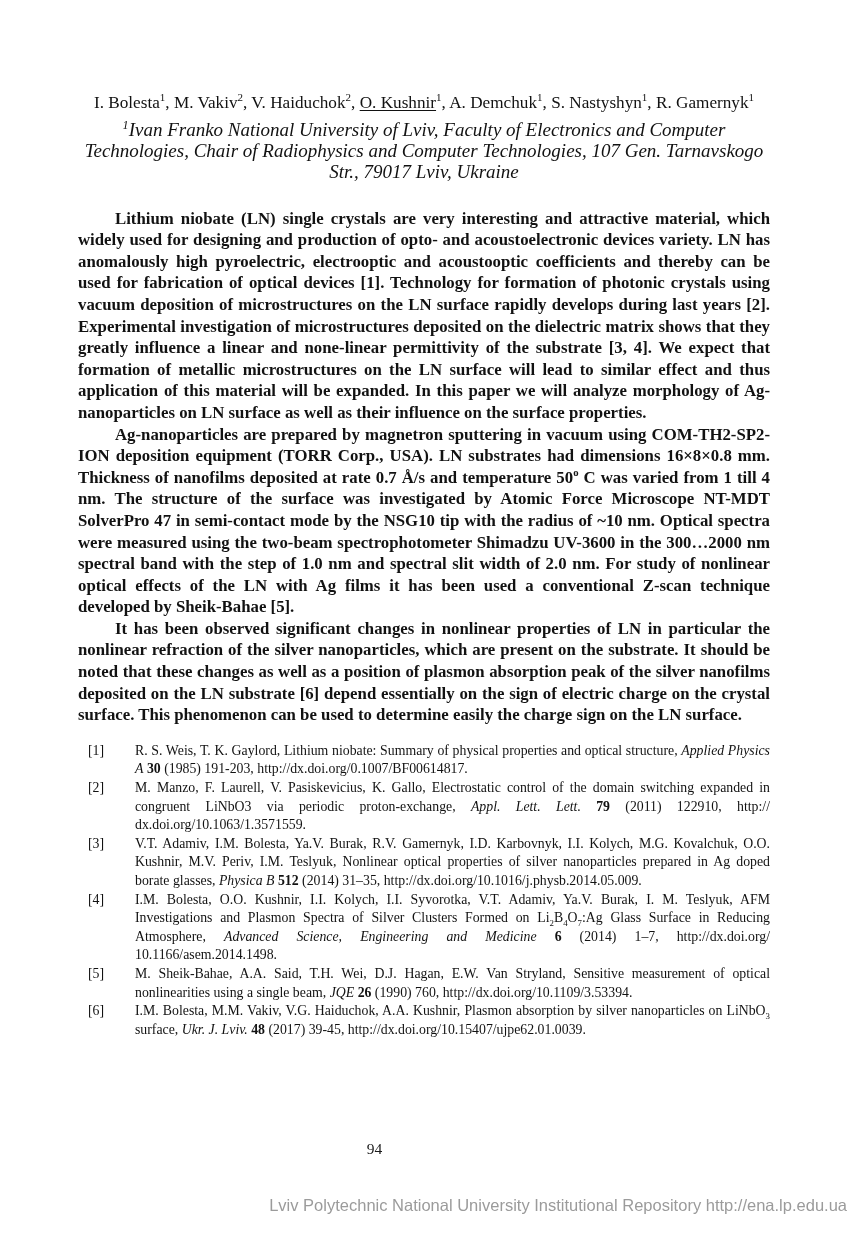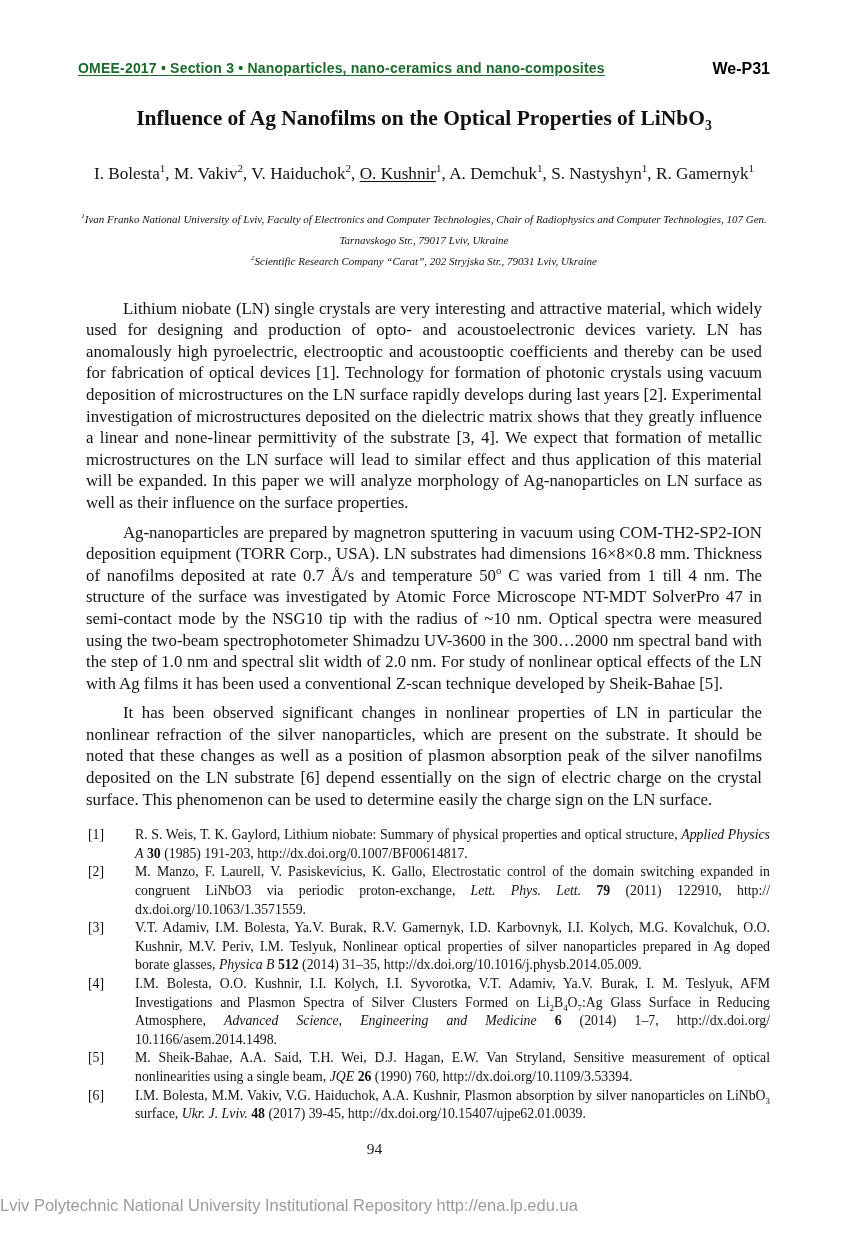--- a/index.html
+++ b/index.html
@@ -40,34 +40,34 @@
     font-weight: 700;
     line-height: 26px;
   }
   .authors-line {
     margin-top: 31px;
     text-align: center;
     font-size: 17.2px;
     line-height: 24px;
   }
   .affiliations {
-    margin-top: 23px;
+    margin-top: 4px;
     text-align: center;
     font-style: italic;
-    font-size: 11px;
+    font-size: 19px;
     line-height: 21.2px;
   }
   .affiliation { margin: 0; }
   .body-text {
     margin-top: 25px;
     font-size: 16.8px;
     line-height: 21.6px;
     text-align: justify;
   }
-  .body-para { margin: 8px; text-indent: 37px; }
+  .body-para { margin: 0; text-indent: 37px; font-weight: bold; }
   .references {
     margin-top: 16px;
     font-size: 13.8px;
     line-height: 18.6px;
   }
   .ref-row { display: flex; padding-left: 10px; }
   .ref-label { flex: 0 0 47px; width: 47px; }
   .ref-body { flex: 1; text-align: justify; }
   sup, sub { font-size: 64%; line-height: 0; }
   sup { vertical-align: super; }
@@ -80,59 +80,53 @@
     width: 749px;
     text-align: center;
     font-size: 15.5px;
     color: #1a1a1a;
   }
   .repo-footer {
     position: absolute;
     top: 1196px;
     left: 0;
     width: 847px;
-    text-align: left;
+    text-align: right;
     font-family: "Liberation Sans", sans-serif;
     font-size: 16.5px;
     color: #9b9b9b;
   }
 </style>
 </head>
 <body>
 
 <div class="page">
 
-  <div class="header-row">
-    <span class="header-section" style="color: rgb(26, 107, 46);">OMEE-2017 • Section 3 • Nanoparticles, nano-ceramics and nano-composites</span>
-    <span class="header-code">We-P31</span>
-  </div>
 
-  <h1 class="paper-title"><span>Influence of Ag Nanofilms on the Optical Properties of LiNbO</span><sub>3</sub></h1>
 
   <div class="authors-line"><span>I. Bolesta</span><sup>1</sup><span>, M. Vakiv</span><sup>2</sup><span>, V. Haiduchok</span><sup>2</sup><span>, </span><u>O. Kushnir</u><sup>1</sup><span>, A. Demchuk</span><sup>1</sup><span>, S. Nastyshyn</span><sup>1</sup><span>, R. Gamernyk</span><sup>1</sup></div>
 
   <div class="affiliations">
     <p class="affiliation"><sup>1</sup><span>Ivan Franko National University of Lviv, Faculty of Electronics and Computer Technologies, Chair of Radiophysics and Computer Technologies, 107 Gen. Tarnavskogo Str., 79017 Lviv, Ukraine</span></p>
-    <p class="affiliation"><sup>2</sup><span>Scientific Research Company “Carat”, 202 Stryjska Str., 79031 Lviv, Ukraine</span></p>
   </div>
 
   <div class="body-text">
       <p class="body-para"><span>Lithium niobate (LN) single crystals are very interesting and attractive material, which widely used for designing and production of opto- and acoustoelectronic devices variety. LN has anomalously high pyroelectric, electrooptic and acoustooptic coefficients and thereby can be used for fabrication of optical devices [1]. Technology for formation of photonic crystals using vacuum deposition of microstructures on the LN surface rapidly develops during last years [2]. Experimental investigation of microstructures deposited on the dielectric matrix shows that they greatly influence a linear and none-linear permittivity of the substrate [3, 4]. We expect that formation of metallic microstructures on the LN surface will lead to similar effect and thus application of this material will be expanded. In this paper we will analyze morphology of Ag-nanoparticles on LN surface as well as their influence on the surface properties.</span></p>
       <p class="body-para"><span>Ag-nanoparticles are prepared by magnetron sputtering in vacuum using COM-TH2-SP2-ION deposition equipment (TORR Corp., USA). LN substrates had dimensions 16×8×0.8 mm. Thickness of nanofilms deposited at rate 0.7 Å/s and temperature 50</span><sup>o</sup><span> C was varied from 1 till 4 nm. The structure of the surface was investigated by Atomic Force Microscope NT-MDT SolverPro 47 in semi-contact mode by the NSG10 tip with the radius of ~10 nm. Optical spectra were measured using the two-beam spectrophotometer Shimadzu UV-3600 in the 300…2000 nm spectral band with the step of 1.0 nm and spectral slit width of 2.0 nm. For study of nonlinear optical effects of the LN with Ag films it has been used a conventional Z-scan technique developed by Sheik-Bahae [5].</span></p>
       <p class="body-para"><span>It has been observed significant changes in nonlinear properties of LN in particular the nonlinear refraction of the silver nanoparticles, which are present on the substrate. It should be noted that these changes as well as a position of plasmon absorption peak of the silver nanofilms deposited on the LN substrate [6] depend essentially on the sign of electric charge on the crystal surface. This phenomenon can be used to determine easily the charge sign on the LN surface.</span></p>
     </div>
 
   <div class="references">
       <div class="ref-row">
         <span class="ref-label">[1]</span>
         <span class="ref-body"><span>R. S. Weis, T. K. Gaylord, Lithium niobate: Summary of physical properties and optical structure, </span><i>Applied Physics A</i><span> </span><b>30</b><span> (1985) 191-203, http://dx.doi.org/0.1007/BF00614817.</span></span>
       </div>
       <div class="ref-row">
         <span class="ref-label">[2]</span>
-        <span class="ref-body"><span>M. Manzo, F. Laurell, V. Pasiskevicius, K. Gallo, Electrostatic control of the domain switching expanded in congruent LiNbO3 via periodic proton-exchange, </span><i>Lett. Phys. Lett.</i><span> </span><b>79</b><span> (2011) 122910, http:// dx.doi.org/10.1063/1.3571559.</span></span>
+        <span class="ref-body"><span>M. Manzo, F. Laurell, V. Pasiskevicius, K. Gallo, Electrostatic control of the domain switching expanded in congruent LiNbO3 via periodic proton-exchange, </span><i>Appl. Lett. Lett.</i><span> </span><b>79</b><span> (2011) 122910, http:// dx.doi.org/10.1063/1.3571559.</span></span>
       </div>
       <div class="ref-row">
         <span class="ref-label">[3]</span>
         <span class="ref-body"><span>V.T. Adamiv, I.M. Bolesta, Ya.V. Burak, R.V. Gamernyk, I.D. Karbovnyk, I.I. Kolych, M.G. Kovalchuk, O.O. Kushnir, M.V. Periv, I.M. Teslyuk, Nonlinear optical properties of silver nanoparticles prepared in Ag doped borate glasses, </span><i>Physica B</i><span> </span><b>512</b><span> (2014) 31–35, http://dx.doi.org/10.1016/j.physb.2014.05.009.</span></span>
       </div>
       <div class="ref-row">
         <span class="ref-label">[4]</span>
         <span class="ref-body"><span>I.M. Bolesta, O.O. Kushnir, I.I. Kolych, I.I. Syvorotka, V.T. Adamiv, Ya.V. Burak, I. M. Teslyuk, AFM Investigations and Plasmon Spectra of Silver Clusters Formed on Li</span><sub>2</sub><span>B</span><sub>4</sub><span>O</span><sub>7</sub><span>:Ag Glass Surface in Reducing Atmosphere, </span><i>Advanced Science, Engineering and Medicine</i><span> </span><b>6</b><span> (2014) 1–7, http://dx.doi.org/ 10.1166/asem.2014.1498.</span></span>
       </div>
       <div class="ref-row">

